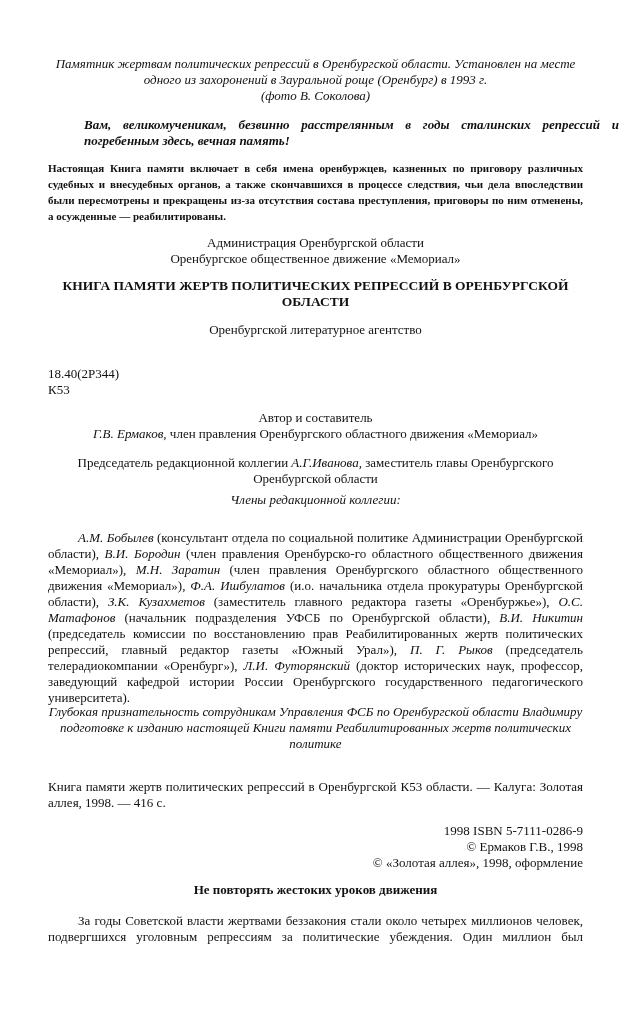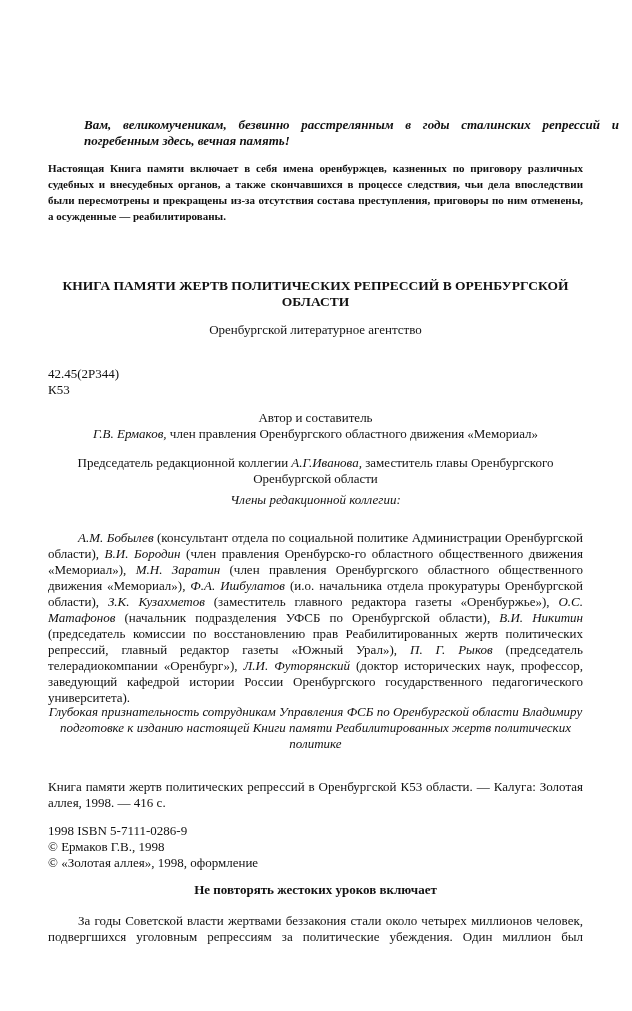--- a/index.html
+++ b/index.html
@@ -16,37 +16,46 @@
   .b { font-weight: bold; }
   .ind { text-indent: 30px; }
   p { margin: 0; }
   .title { font-weight: bold; font-size: 13.5px; }
 </style>
 </head>
 <body>
 
 <div class="page">
 
+  <div class="blk c i" style="top:56px;">
+    <p>Памятник жертвам политических репрессий в Оренбургской области. Установлен на месте</p>
+    <p>одного из захоронений в Зауральной роще (Оренбург) в 1993 г.</p>
+    <p>(фото В. Соколова)</p>
+  </div>
 
   <p class="blk j i b" style="top:117px; text-align-last:left;margin-left:36px;">Вам, великомученикам, безвинно расстрелянным в годы сталинских репрессий и погребенным здесь, вечная память!</p>
 
   <p class="blk j b" style="top:160px; text-align-last:left; font-size:11px;">Настоящая Книга памяти включает в себя имена оренбуржцев, казненных по приговору различных судебных и внесудебных органов, а также скончавшихся в процессе следствия, чьи дела впоследствии были пересмотрены и прекращены из-за отсутствия состава преступления, приговоры по ним отменены, а осужденные — реабилитированы.</p>
 
+  <div class="blk c" style="top:235px;">
+    <p>Администрация Оренбургской области</p>
+    <p>Оренбургское общественное движение «Мемориал»</p>
+  </div>
 
   <div class="blk c title" style="top:278px;">
     <p>КНИГА ПАМЯТИ ЖЕРТВ ПОЛИТИЧЕСКИХ РЕПРЕССИЙ В ОРЕНБУРГСКОЙ</p>
     <p>ОБЛАСТИ</p>
   </div>
 
   <div class="blk c" style="top:322px;">
     <p>Оренбургской литературное агентство</p>
   </div>
 
   <div class="blk" style="top:366px;">
-    <p>42.45(2Р344)</p>
+    <p>18.40(2Р344)</p>
     <p>К53</p>
   </div>
 
   <div class="blk c" style="top:410px;">
     <p>Автор и составитель</p>
     <p><span class="i">Г.В. Ермаков,</span><span> член правления Оренбургского областного движения «Мемориал»</span></p>
   </div>
 
   <div class="blk c" style="top:455px;">
     <p><span>Председатель редакционной коллегии </span><span class="i">А.Г.Иванова,</span><span> заместитель главы Оренбургского</span></p>
@@ -58,23 +67,23 @@
   <p class="blk j ind" style="top:530px; text-align-last:left;"><span class="i">А.М. Бобылев</span><span> (консультант отдела по социальной политике Администрации Оренбургской области), </span><span class="i">В.И. Бородин</span><span> (член правления Оренбурско-го областного общественного движения «Мемориал»), </span><span class="i">М.Н. Заратин</span><span> (член правления Оренбургского областного общественного движения «Мемориал»), </span><span class="i">Ф.А. Ишбулатов</span><span> (и.о. начальника отдела прокуратуры Оренбургской области), </span><span class="i">З.К. Кузахметов</span><span> (заместитель главного редактора газеты «Оренбуржье»), </span><span class="i">О.С. Матафонов</span><span> (начальник подразделения УФСБ по Оренбургской области), </span><span class="i">В.И. Никитин</span><span> (председатель комиссии по восстановлению прав Реабилитированных жертв политических репрессий, главный редактор газеты «Южный Урал»), </span><span class="i">П. Г. Рыков</span><span> (председатель телерадиокомпании «Оренбург»), </span><span class="i">Л.И. Футорянский</span><span> (доктор исторических наук, профессор, заведующий кафедрой истории России Оренбургского государственного педагогического университета).</span></p>
 
   <div class="blk c i" style="top:704px;">
     <p>Глубокая признательность сотрудникам Управления ФСБ по Оренбургской области Владимиру</p>
     <p>подготовке к изданию настоящей Книги памяти Реабилитированных жертв политических</p>
     <p>политике</p>
   </div>
 
   <p class="blk j" style="top:779px; text-align-last:left;">Книга памяти жертв политических репрессий в Оренбургской К53 области. — Калуга: Золотая аллея, 1998. — 416 с.</p>
 
-  <div class="blk" style="top:823px;">
+  <div class="blk" style="top:823px;text-align:right;">
     <p>1998 ISBN 5-7111-0286-9</p>
     <p>© Ермаков Г.В., 1998</p>
     <p>© «Золотая аллея», 1998, оформление</p>
   </div>
 
-  <p class="blk c b" style="top:882px;">Не повторять жестоких уроков включает</p>
+  <p class="blk c b" style="top:882px;">Не повторять жестоких уроков движения</p>
 
   <p class="blk j ind" style="top:913px; text-align-last:justify;">За годы Советской власти жертвами беззакония стали около четырех миллионов человек, подвергшихся уголовным репрессиям за политические убеждения. Один миллион был</p>
 
 </div>
 
 </body></html>

